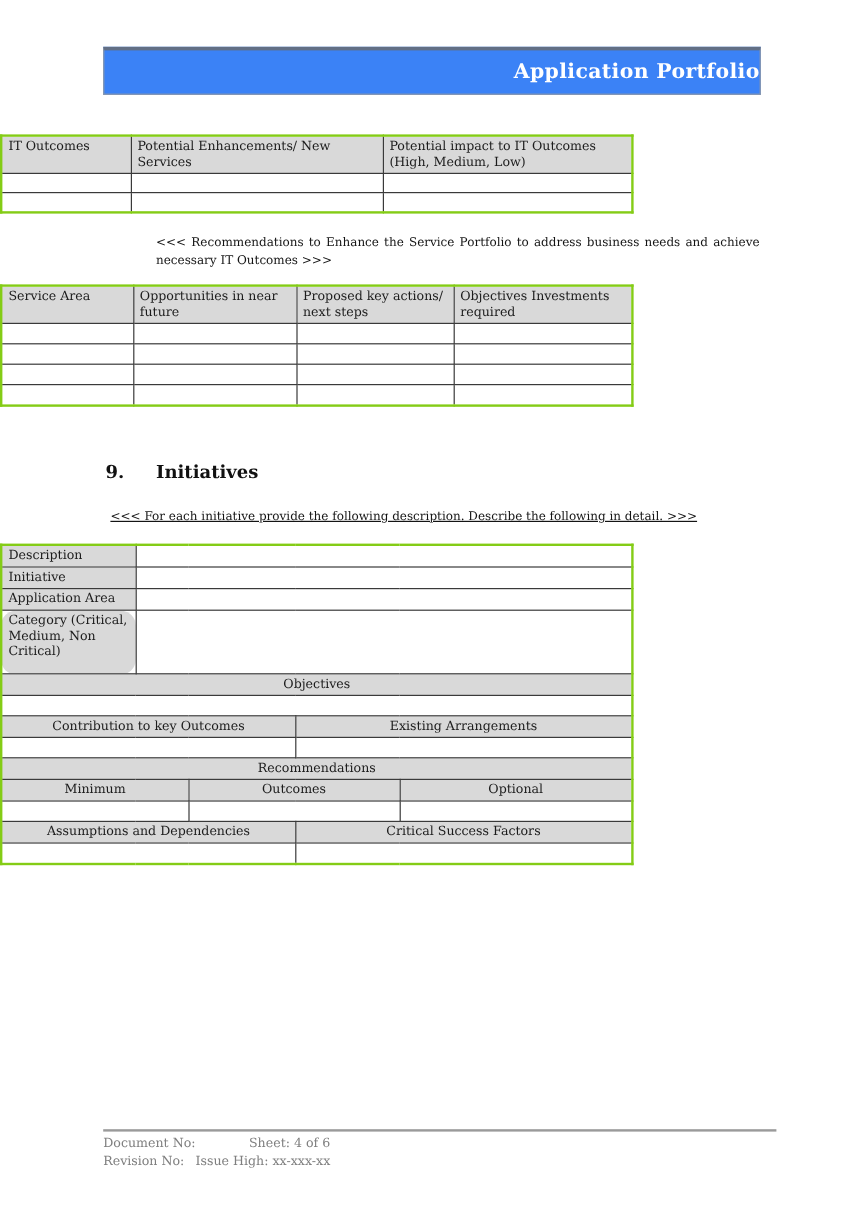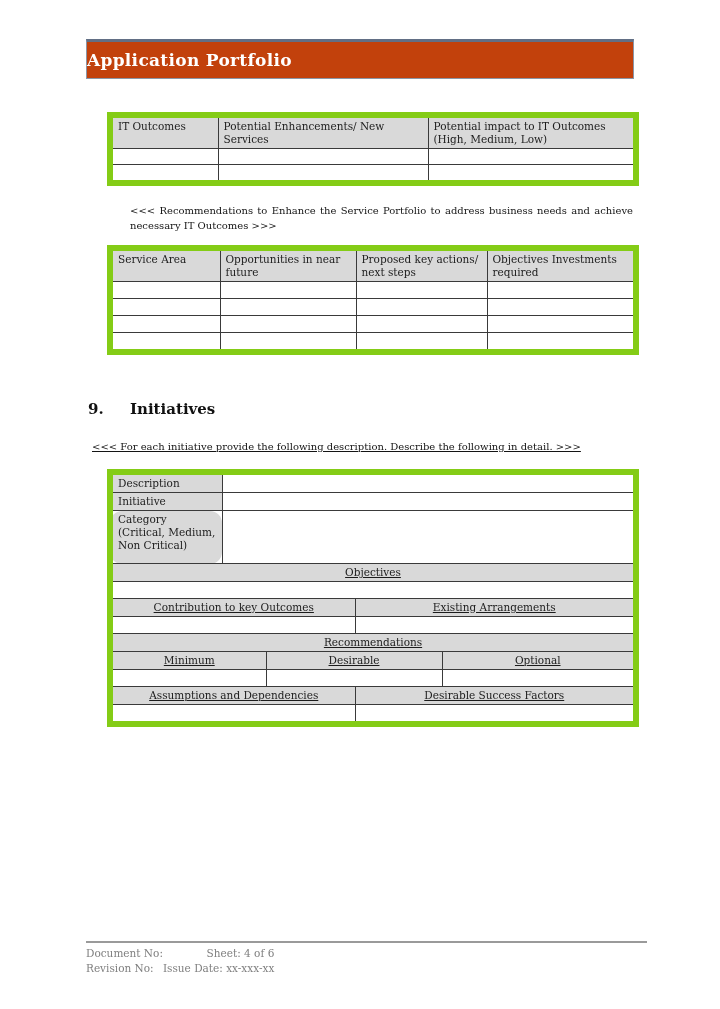--- a/index.html
+++ b/index.html
@@ -2,37 +2,37 @@
 <html><head>
 <meta charset="utf-8">
 <style>
   html,body{margin:0;padding:0;background:#fff;}
   .page{
     position:relative;width:720px;height:1009px;background:#ffffff;
     font-family:"DejaVu Serif", serif;color:#1c1c1c;overflow:hidden;
   }
   
   .banner{
-    margin:39px 86px 0 86px;height:36px;background:#c2410c;
+    margin:39px 86px 0 86px;height:36px;background:#3b82f6;
     border:1px solid #8a96a8;border-top:3px solid #626f85;
-    display:flex;align-items:center;justify-content:flex-start;
+    display:flex;align-items:center;justify-content:flex-end;
   }
   .banner-title{color:#ffffff;font-weight:bold;font-size:17px;letter-spacing:.3px;}
   
   table.doc{
     border-collapse:collapse;table-layout:fixed;width:526px;
-    margin-left:107px;border:6px solid #84cc16;
+    border:2px solid #84cc16;
   }
   table.doc td{
     border:1px solid #3a3a3a;font-size:10.5px;line-height:13px;
     padding:2px 5px;vertical-align:top;overflow:hidden;
   }
   td.shade{background:#D9D9D9;}
   td.center{text-align:center;vertical-align:middle;padding:1px 4px;}
-  tr.r17 td{height:11px;text-decoration:underline;}
+  tr.r17 td{height:11px;}
   tr.r18 td{height:12px;}
   tr.tall td{height:48px;border-radius:12px;}
   .mt-t1{margin-top:33px;}
   .mt-t2{margin-top:12px;}
   .mt-t3{margin-top:15px;}
   
   .note{
     margin:17px 87px 0 130px;font-size:10px;line-height:15px;
     text-align:justify;color:#141414;
   }
@@ -146,20 +146,24 @@
       </colgroup>
     <tbody>
         <tr class="r18">
       <td class="shade">Description</td>
       <td colspan="4"></td>
     </tr>
     <tr class="r18">
       <td class="shade">Initiative</td>
       <td colspan="4"></td>
     </tr>
+    <tr class="r18">
+      <td class="shade">Application Area</td>
+      <td colspan="4"></td>
+    </tr>
     <tr class="tall">
       <td class="shade">Category (Critical, Medium, Non Critical)</td>
       <td colspan="4"></td>
     </tr>
     <tr class="r17">
       <td colspan="5" class="shade center">Objectives</td>
     </tr>
     <tr class="r18">
       <td colspan="5"></td>
     </tr>
@@ -169,43 +173,43 @@
     </tr>
     <tr class="r18">
       <td colspan="3"></td>
       <td colspan="2"></td>
     </tr>
     <tr class="r17">
       <td colspan="5" class="shade center">Recommendations</td>
     </tr>
     <tr class="r17">
       <td colspan="2" class="shade center">Minimum</td>
-      <td colspan="2" class="shade center">Desirable</td>
+      <td colspan="2" class="shade center">Outcomes</td>
       <td class="shade center">Optional</td>
     </tr>
     <tr class="r18">
       <td colspan="2"></td>
       <td colspan="2"></td>
       <td></td>
     </tr>
     <tr class="r17">
       <td colspan="3" class="shade center">Assumptions and Dependencies</td>
-      <td colspan="2" class="shade center">Desirable Success Factors</td>
+      <td colspan="2" class="shade center">Critical Success Factors</td>
     </tr>
     <tr class="r18">
       <td colspan="3"></td>
       <td colspan="2"></td>
     </tr>
   </tbody>
     </table>
 
   <div class="footer">
     <div class="footer-col-left">
       <div>Document No:</div>
       <div>Revision No:</div>
     </div>
     <div class="footer-col-right">
       <div>Sheet: 4 of 6</div>
-      <div>Issue Date: xx-xxx-xx</div>
+      <div>Issue High: xx-xxx-xx</div>
     </div>
   </div>
 
 </div>
 
 </body></html>

